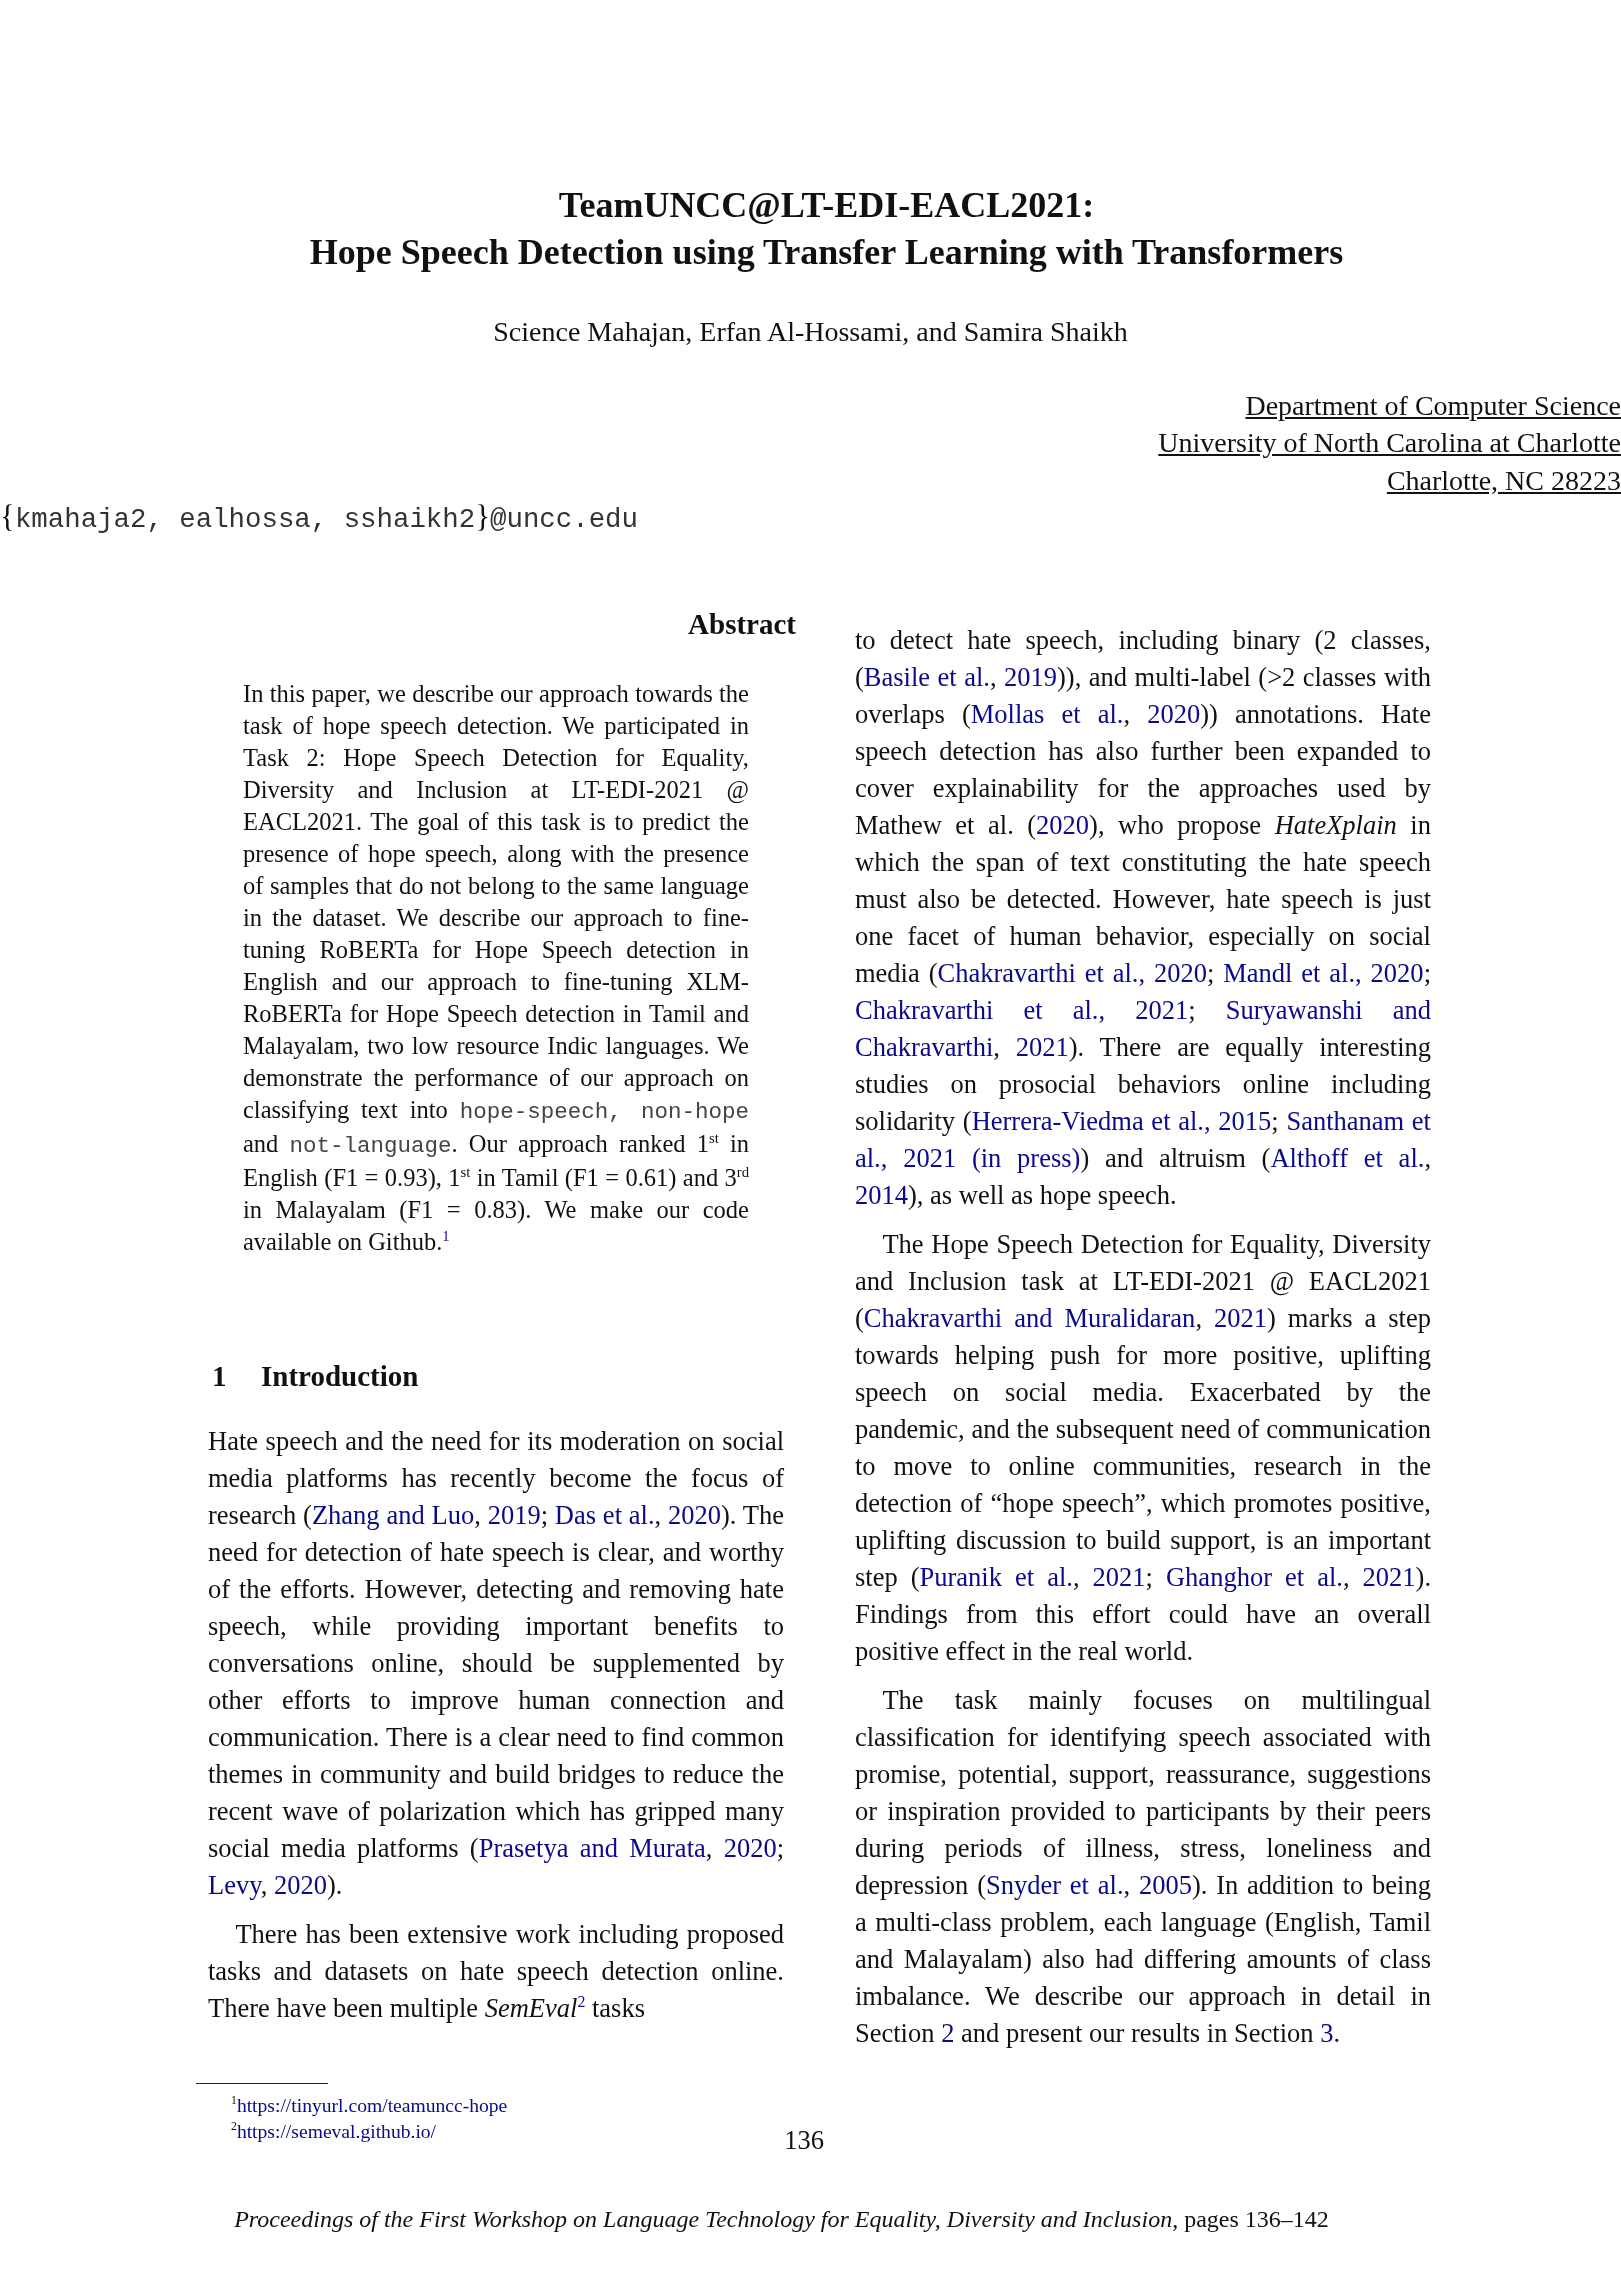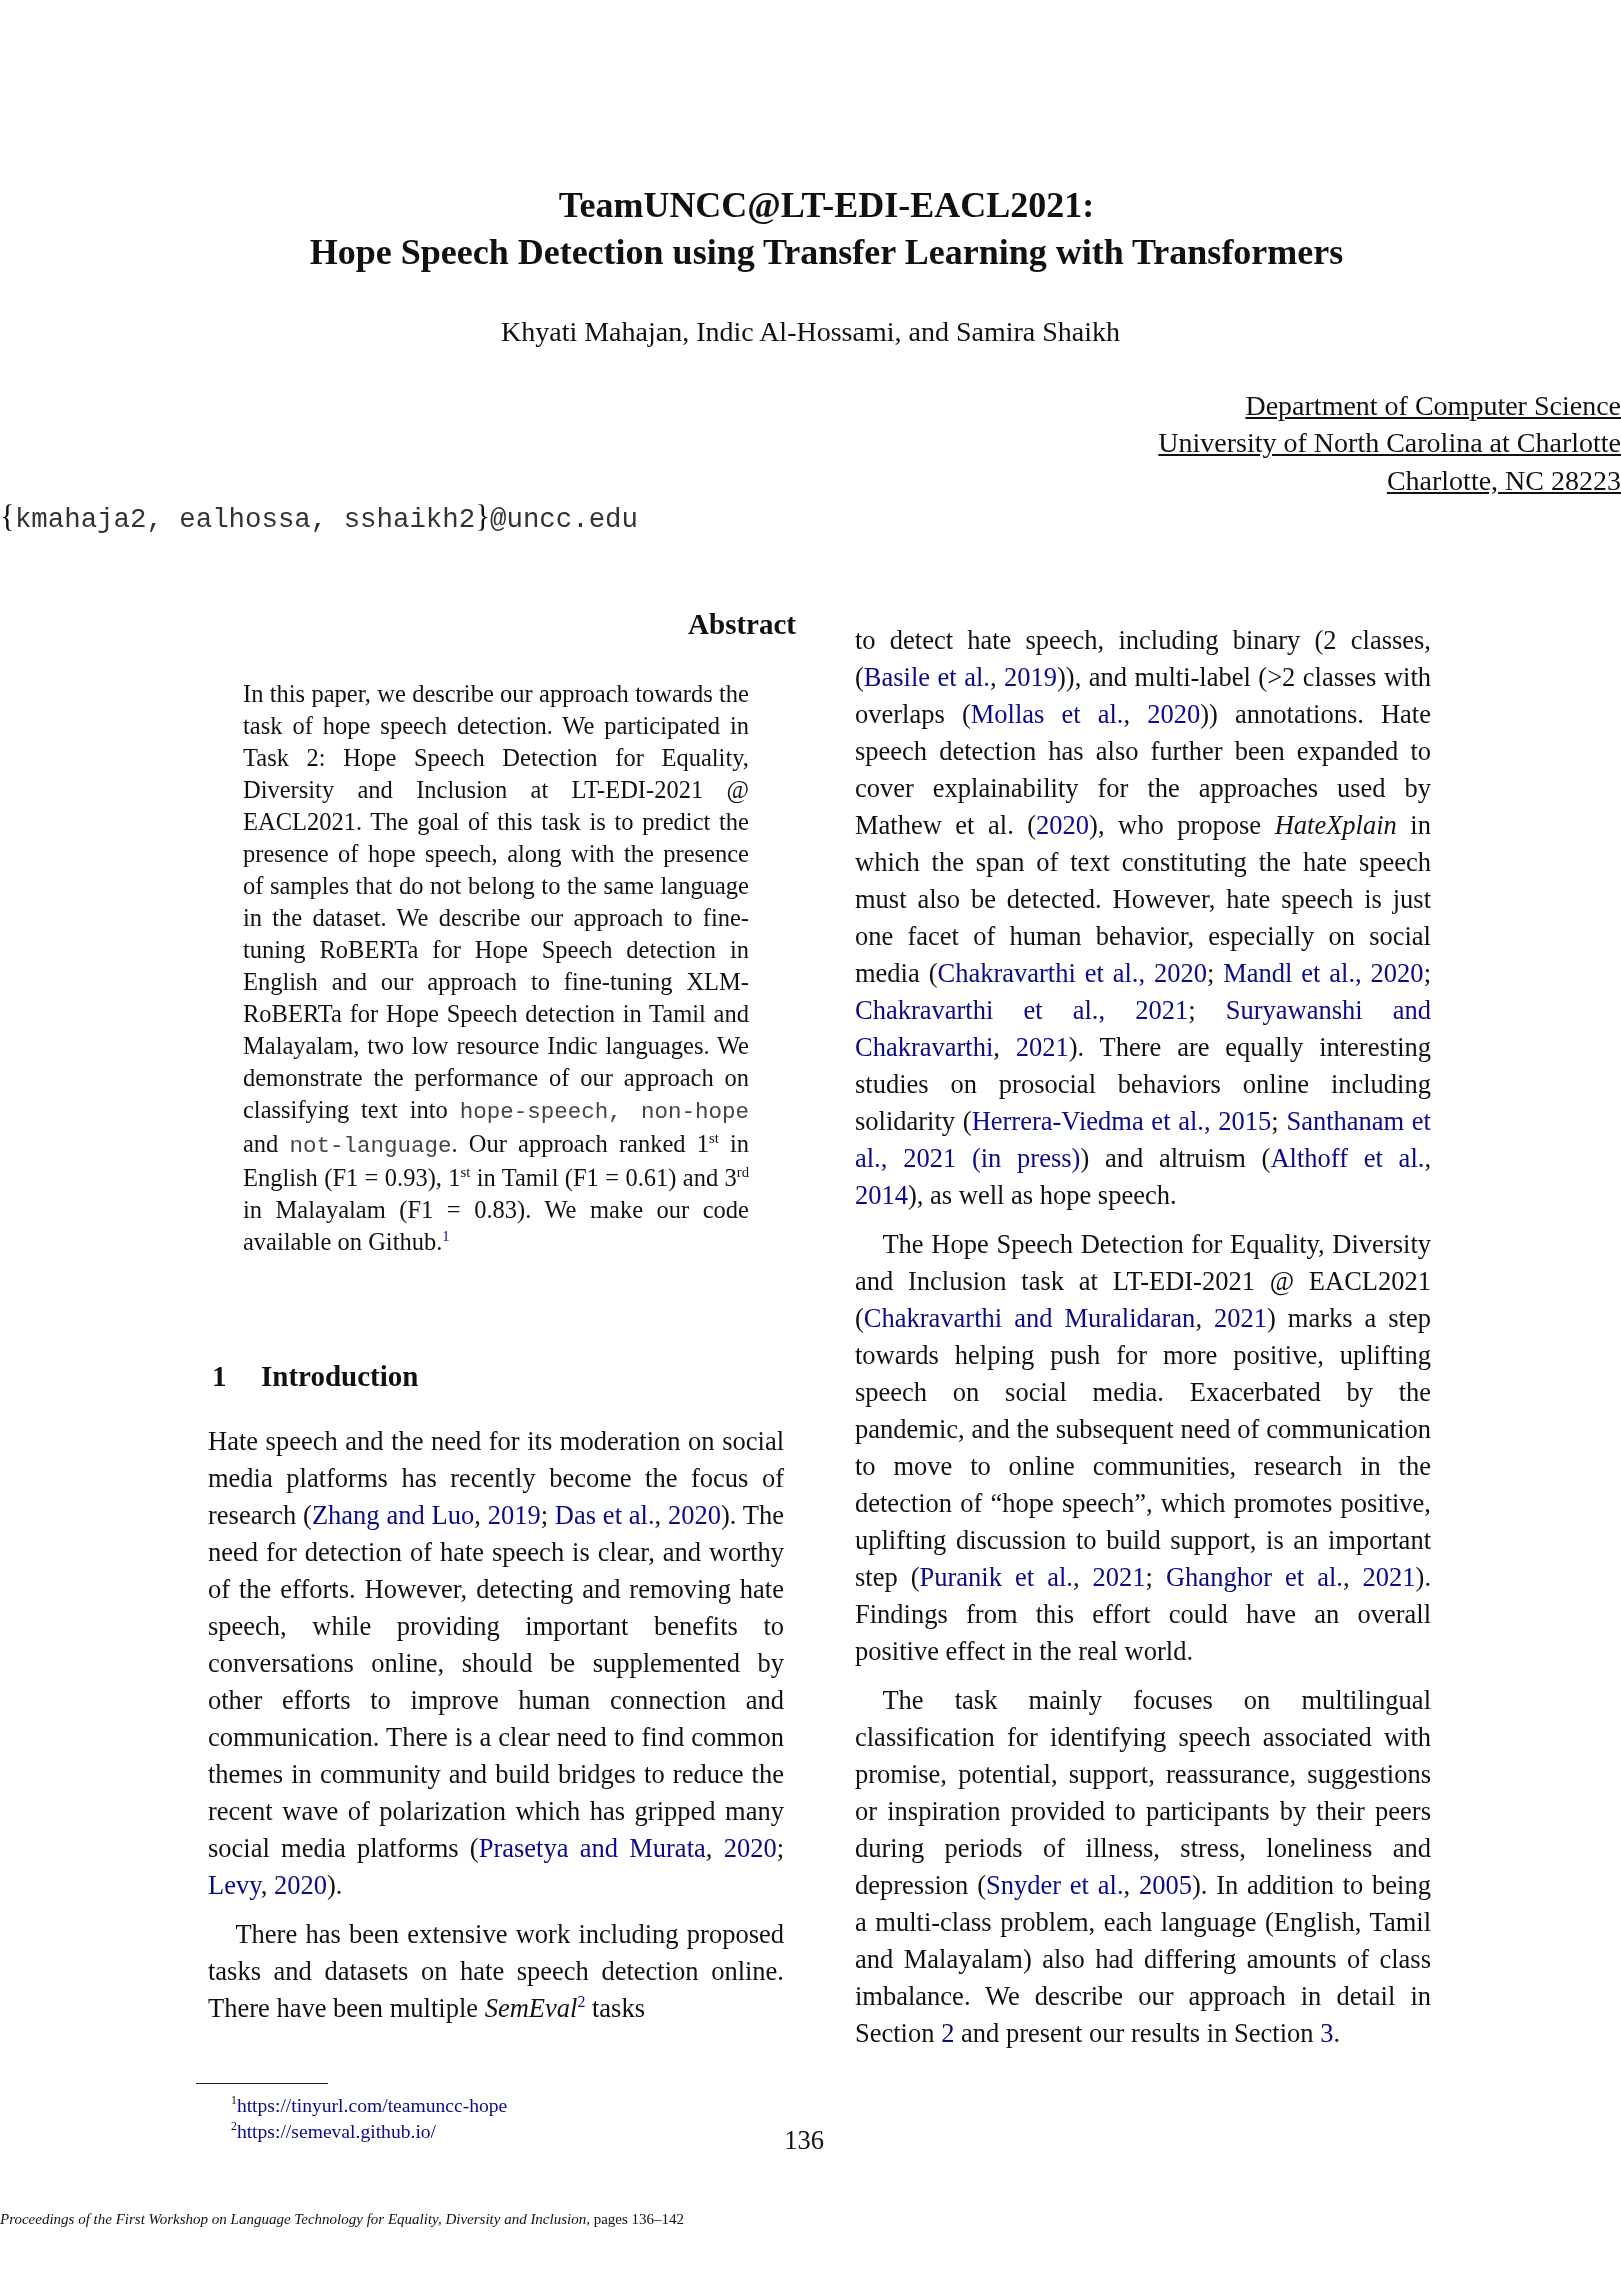--- a/index.html
+++ b/index.html
@@ -22,33 +22,33 @@
   .cite { color: #0a0a8a; }
   sup { font-size: 60%; line-height: 0; }
   .sec-head { position: absolute; left: 212px; top: 1360px; font-weight: bold; font-size: 29px; }
   .sec-head .num { display: inline-block; width: 49px; }
   .intro { top: 1411px; }
   p { margin: 12px; }
   .indent { text-indent: 27.4px; }
   .fn-rule { position: absolute; left: 196px; top: 2083px; width: 132px; border-top: 1px solid #222; }
   .footnotes { position: absolute; left: 231px; top: 2093px; font-size: 19.6px; line-height: 25.5px; }
   .pagenum { position: absolute; top: 2125px; width: 1608px; text-align: center; font-size: 26.5px; }
-  .proc { position: absolute; top: 2208px; width: 1563px; font-size: 15px; line-height: 22.5px; }
+  .proc { position: absolute; top: 2208px; width: 1563px; text-align: center; font-size: 24px; line-height: 22.5px; }
   .proc i { font-style: italic; }
   i { font-style: italic; }
 </style>
 </head>
 <body>
 
 <div class="page">
 
   <div class="title t1">TeamUNCC@LT-EDI-EACL2021:</div>
   <div class="title t2">Hope Speech Detection using Transfer Learning with Transformers</div>
 
-  <div class="authors">Khyati Mahajan, Indic Al-Hossami, and Samira Shaikh</div>
+  <div class="authors">Science Mahajan, Erfan Al-Hossami, and Samira Shaikh</div>
 
   <div class="affil a1">Department of Computer Science</div>
   <div class="affil a2">University of North Carolina at Charlotte</div>
   <div class="affil a3">Charlotte, NC 28223</div>
   <div class="email"><span class="brace">{</span><span>kmahaja2, ealhossa, sshaikh2</span><span class="brace">}</span><span>@uncc.edu</span></div>
 
   <div class="abs-head">Abstract</div>
   <div class="abstract">
     <span>In this paper, we describe our approach towards the task of hope speech detection. We participated in Task 2: Hope Speech Detection for Equality, Diversity and Inclusion at LT-EDI-2021 @ EACL2021. The goal of this task is to predict the presence of hope speech, along with the presence of samples that do not belong to the same language in the dataset. We describe our approach to fine-tuning RoBERTa for Hope Speech detection in English and our approach to fine-tuning XLM-RoBERTa for Hope Speech detection in Tamil and Malayalam, two low resource Indic languages. We demonstrate the performance of our approach on classifying text into</span>
     <span class="mono">hope-speech, non-hope</span>

